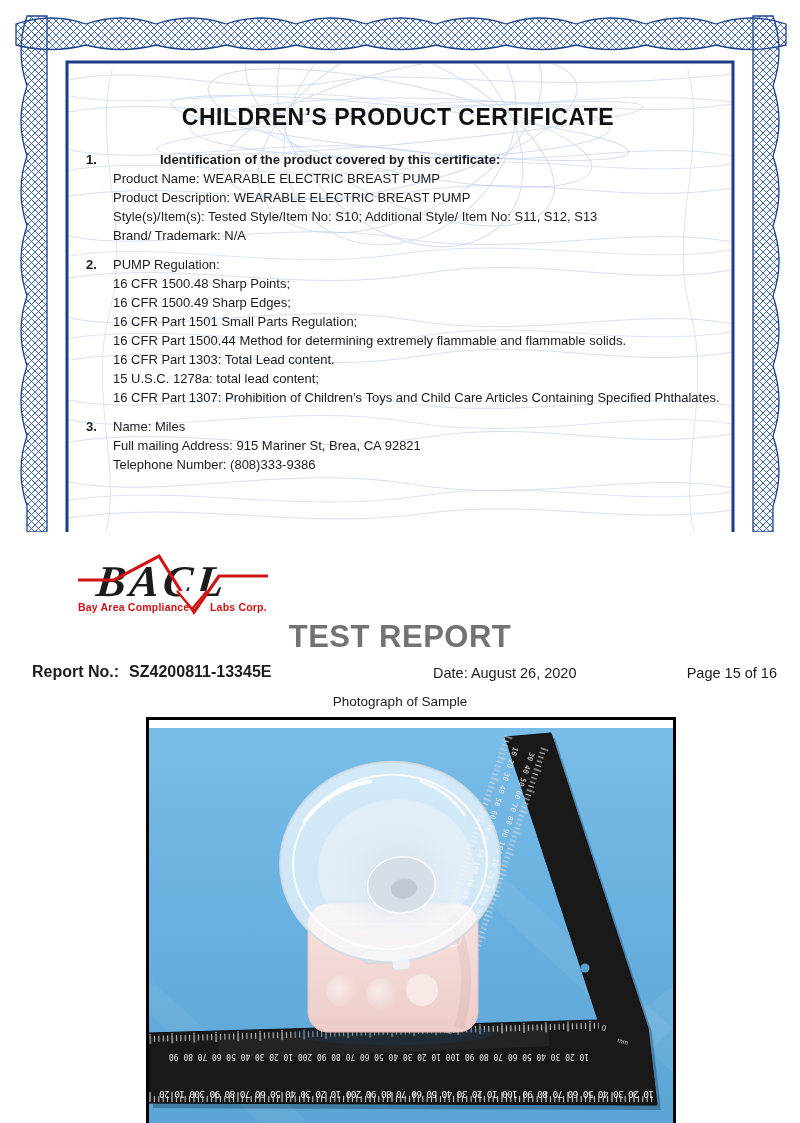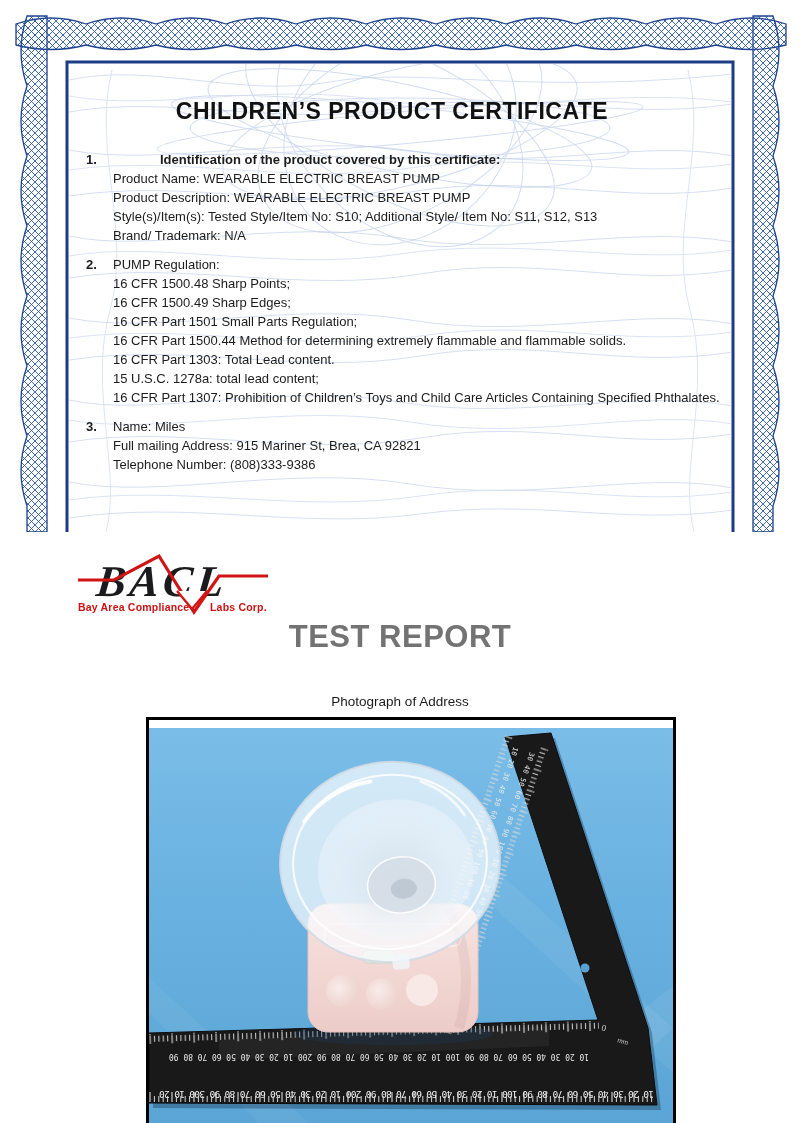--- a/index.html
+++ b/index.html
@@ -2,21 +2,21 @@
 <html><head>
 <meta charset="utf-8">
 <style>
   html,body{margin:0;padding:0;background:#ffffff;}
   .page{position:relative;width:800px;height:1123px;overflow:hidden;background:#fff;
         font-family:"Liberation Sans",sans-serif;color:#1c1c1c;}
 
   
   .certificate{position:absolute;left:0;top:0;width:800px;height:532px;}
   .cert-art{position:absolute;left:0;top:0;}
-  .cert-title{position:absolute;left:70px;top:90px;width:628px;margin:8px;text-align:center;
+  .cert-title{position:absolute;left:70px;top:90px;width:628px;margin:14px;text-align:center;
               font-size:23px;font-weight:bold;letter-spacing:.5px;color:#111;}
   #cert-body{position:absolute;left:86px;top:150px;width:640px;font-size:13px;line-height:19px;}
   .sec{display:flex;margin-bottom:10px;}
   .sec-num{width:27px;font-weight:bold;flex:none;}
   .sec-c{width:612px;}
   .sec-h{font-weight:bold;padding-left:47px;}
 
   
   .bacl-logo{position:absolute;left:76px;top:550px;}
   .test-report-title{position:absolute;left:0;top:619px;width:800px;margin:0;text-align:center;
@@ -136,22 +136,29 @@
   <svg class="bacl-logo" width="195" height="66" viewBox="0 0 195 66" role="img">
     <text x="24" y="46" font-family="Liberation Serif, serif" font-style="italic" font-weight="bold" font-size="44" letter-spacing="4" fill="#1b1b1d" transform="skewX(-6)">BACL</text>
     <polyline points="2,30 38,30 83,6 118,62 143,26 192,26" fill="none" stroke="#d11414" stroke-width="3.2" stroke-linejoin="miter"></polyline>
     <polyline points="101,41 116,59 131,41" fill="#ffffff" stroke="#d11414" stroke-width="2.4"></polyline>
     <text x="2" y="61" font-size="10.5" font-weight="bold" fill="#cf1212" letter-spacing="0.2">Bay Area Compliance</text>
     <text x="134" y="61" font-size="10.5" font-weight="bold" fill="#cf1212" letter-spacing="0.2">Labs Corp.</text>
   </svg>
 
   <h2 class="test-report-title">TEST REPORT</h2>
 
-
-  <div class="photo-caption">Photograph of Address</div>
+  <div class="report-row">
+    <span class="report-no-wrap">
+      <span>Report No.:</span><span class="val">SZ4200811-13345E</span>
+    </span>
+    <span class="report-date">Date: August 26, 2020</span>
+    <span class="report-page">Page 15 of 16</span>
+  </div>
+
+  <div class="photo-caption">Photograph of Sample</div>
 
   <div class="photo-frame">
     <svg width="524" height="395" viewBox="0 0 524 395" role="img">
       <defs>
         <linearGradient id="bgBlue" x1="0" y1="0" x2="0" y2="1">
           <stop offset="0" stop-color="#7abde8"></stop>
           <stop offset="0.45" stop-color="#69b1e0"></stop>
           <stop offset="1" stop-color="#5aa5d5"></stop>
         </linearGradient>
         <linearGradient id="pinkG" x1="0" y1="0" x2="0" y2="1">

